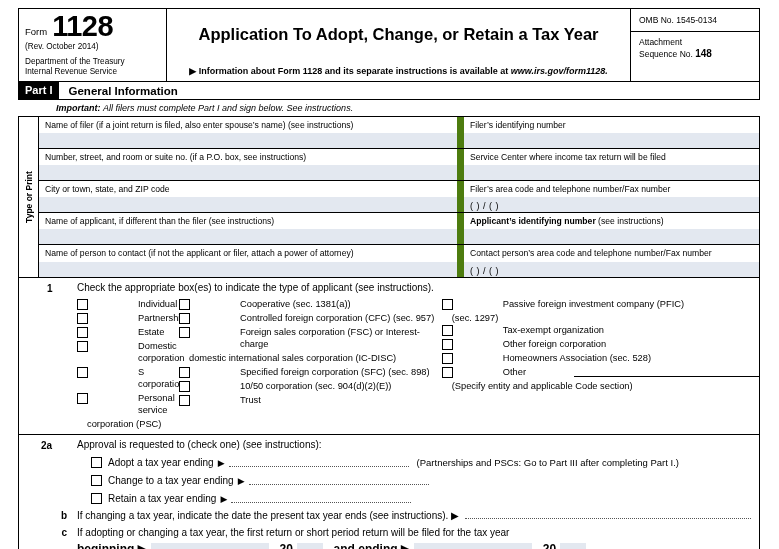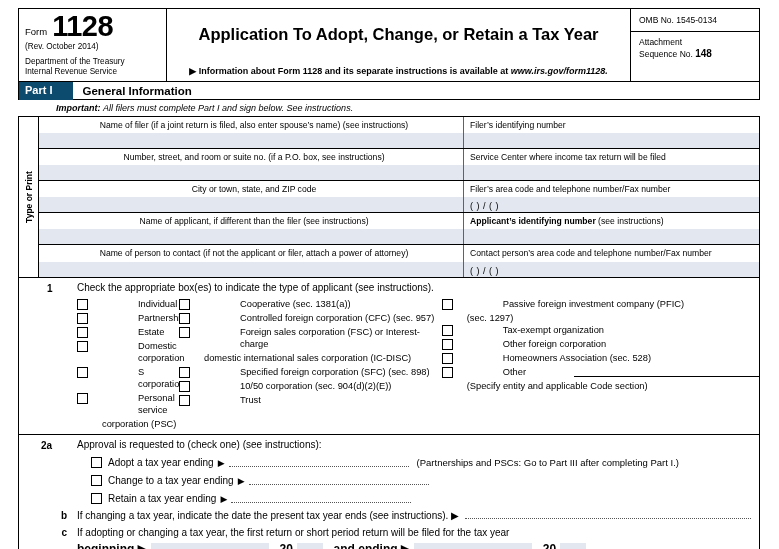--- a/index.html
+++ b/index.html
@@ -18,50 +18,50 @@
   .title{text-align:center;font-size:16.5px;font-weight:bold;margin-top:16px;}
   .infoline{position:absolute;left:0;right:0;bottom:5px;text-align:center;font-size:9px;font-weight:bold;}
   .infoline i{font-style:italic;}
   .hdr-right{width:128px;box-sizing:border-box;}
   .omb{font-size:8.5px;padding:6px 0 0 8px;height:23px;box-sizing:border-box;border-bottom:1px solid #000;}
   .attach{font-size:8.5px;padding:5px 0 0 8px;line-height:11px;}
   .attach .seqno{font-weight:bold;font-size:10px;}
 
   
   .partbar{display:flex;align-items:center;border-left:1px solid #000;border-right:1px solid #000;border-bottom:1px solid #000;height:18px;box-sizing:border-box;}
-  .partlbl{background:#0c4a6e;color:#fff;font-weight:bold;font-size:11px;padding:1px 20px 2px 6px;margin:0;height:18px;display:flex;align-items:center;box-sizing:border-box;}
+  .partlbl{background:#000000;color:#fff;font-weight:bold;font-size:11px;padding:1px 6px 2px 6px;margin:0;height:18px;display:flex;align-items:center;box-sizing:border-box;}
   .parttxt{font-weight:bold;font-size:11.5px;margin-left:10px;}
 
   .important{font-size:9px;padding:3px 0 3px 38px;}
   .important b{font-style:italic;}
   .important i{font-style:italic;}
 
   
   .filerblk{border:1px solid #000;position:relative;box-sizing:border-box;}
   .sidebar{position:absolute;left:0;top:0;bottom:0;width:20px;border-right:1px solid #000;box-sizing:border-box;}
   .sidebar span{position:absolute;left:50%;top:50%;transform:translate(-50%,-50%) rotate(-90deg);white-space:nowrap;font-size:8.5px;font-weight:bold;}
   .frow{display:flex;margin-left:20px;border-bottom:1px solid #000;height:32px;box-sizing:border-box;}
   .frow.last{border-bottom:none;}
   .fcell{box-sizing:border-box;padding:3px 0 0 6px;font-size:8.6px;position:relative;}
-  .fcell.left{width:425px;border-right:1px solid #4d7c0f;text-align:center;}
+  .fcell.left{width:425px;border-right:7px solid #4d7c0f;}
   .fcell.right{flex:1;}
   .shade{position:absolute;left:0;right:0;bottom:0;height:15px;background:#e3e8f0;}
   .phone{position:absolute;bottom:1px;left:6px;font-size:9px;letter-spacing:0.5px;}
 
   
   .lineblk{border:1px solid #000;border-top:none;box-sizing:border-box;position:relative;padding:4px 0 4px 0;}
   .lnum{position:absolute;font-weight:bold;font-size:10px;}
   .q1txt{font-size:10px;margin-left:58px;}
   .cols{display:flex;margin-top:5px;}
   .col1{width:160px;padding-left:58px;box-sizing:border-box;}
   .col2{width:270px;}
   .col3{flex:1;}
   .cb{display:flex;align-items:flex-start;margin-bottom:2px;font-size:9.3px;line-height:12px;gap:44px;}
   .box{width:9px;height:9px;border:1px solid #000;flex:0 0 9px;margin-right:6px;margin-top:1px;background:#fff;}
-  .noind{margin-left:25px;font-size:9.3px;line-height:12px;}
+  .noind{margin-left:10px;font-size:9.3px;line-height:12px;}
   .specline{border-bottom:1px solid #000;display:inline-block;width:185px;margin-left:4px;height:10px;vertical-align:bottom;}
 
   
   .l2{border:1px solid #000;border-top:none;box-sizing:border-box;position:relative;padding:4px 0 6px 0;}
   .l2txt{font-size:10px;margin-left:58px;}
   .optrow{display:flex;align-items:center;margin:7px 0 0 72px;font-size:10px;}
   .optrow .box{margin-top:0;}
   .dots{border-bottom:1px dotted #555;flex:0 0 180px;height:8px;margin-left:4px;margin-right:8px;}
   .arrow{font-size:9px;margin-left:4px;}
   .paren{font-size:9.5px;}

